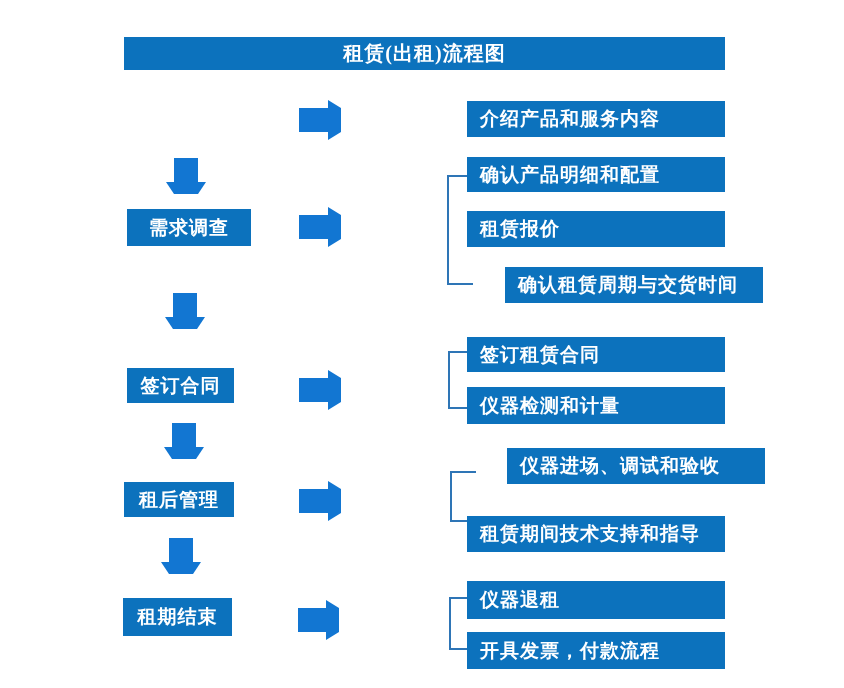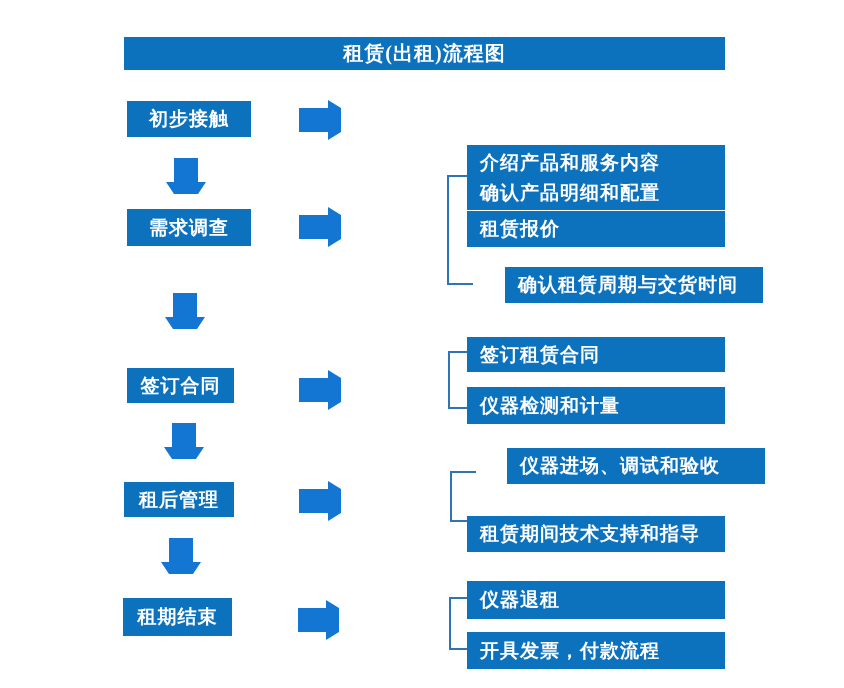--- a/index.html
+++ b/index.html
@@ -63,21 +63,20 @@
     border-bottom: 2px solid var(--bracket);
   }
 </style>
 </head>
 <body>
 
 <div class="canvas">
 
   <div class="title-bar">租赁(出租)流程图</div>
 
-  <div class="box step" style="left:103px; top:77px;  width:124px; height:36px;">初步接触</div>
   <div class="box step" style="left:103px; top:185px; width:124px; height:37px;">需求调查</div>
   <div class="box step" style="left:103px; top:344px; width:107px; height:35px;">签订合同</div>
   <div class="box step" style="left:100px; top:458px; width:110px; height:35px;">租后管理</div>
   <div class="box step" style="left:99px;  top:574px; width:109px; height:38px;">租期结束</div>
 
   <div class="varrow" style="left:150px; top:122px; height:58px;">
       <div class="shaft"></div>
       <div class="head"></div>
     </div>
   <div class="varrow" style="left:149px; top:257px; height:58px;">
@@ -112,22 +111,22 @@
   <div class="harrow" style="left:262px; top:584px; width:89px;">
       <div class="shaft"></div>
       <div class="head"></div>
     </div>
 
   <div class="bracket" style="left:423px; top:151px; height:110px;"></div>
   <div class="bracket" style="left:424px; top:327px; height:58px;"></div>
   <div class="bracket" style="left:426px; top:447px; height:51px;"></div>
   <div class="bracket" style="left:425px; top:573px; height:53px;"></div>
 
-  <div class="box detail" style="left:443px; top:77px;  width:258px; height:36px;margin-top:44px;">介绍产品和服务内容</div>
-  <div class="box detail" style="left:443px; top:133px; width:258px; height:35px;margin-top:18px;">确认产品明细和配置</div>
+  <div class="box detail" style="left:443px; top:77px;  width:258px; height:36px;">介绍产品和服务内容</div>
+  <div class="box detail" style="left:443px; top:133px; width:258px; height:35px;">确认产品明细和配置</div>
   <div class="box detail" style="left:443px; top:187px; width:258px; height:36px;">租赁报价</div>
   <div class="box detail" style="left:443px; top:243px; width:258px; height:36px;margin-left:38px;">确认租赁周期与交货时间</div>
   <div class="box detail" style="left:443px; top:313px; width:258px; height:35px;">签订租赁合同</div>
   <div class="box detail" style="left:443px; top:363px; width:258px; height:37px;">仪器检测和计量</div>
   <div class="box detail" style="left:443px; top:424px; width:258px; height:36px;margin-left:40px;">仪器进场、调试和验收</div>
   <div class="box detail" style="left:443px; top:557px; width:258px; height:38px;">仪器退租</div>
   <div class="box detail" style="left:443px; top:492px; width:258px; height:36px;">租赁期间技术支持和指导</div>
   <div class="box detail" style="left:443px; top:608px; width:258px; height:37px;">开具发票，付款流程</div>
 
 </div>

